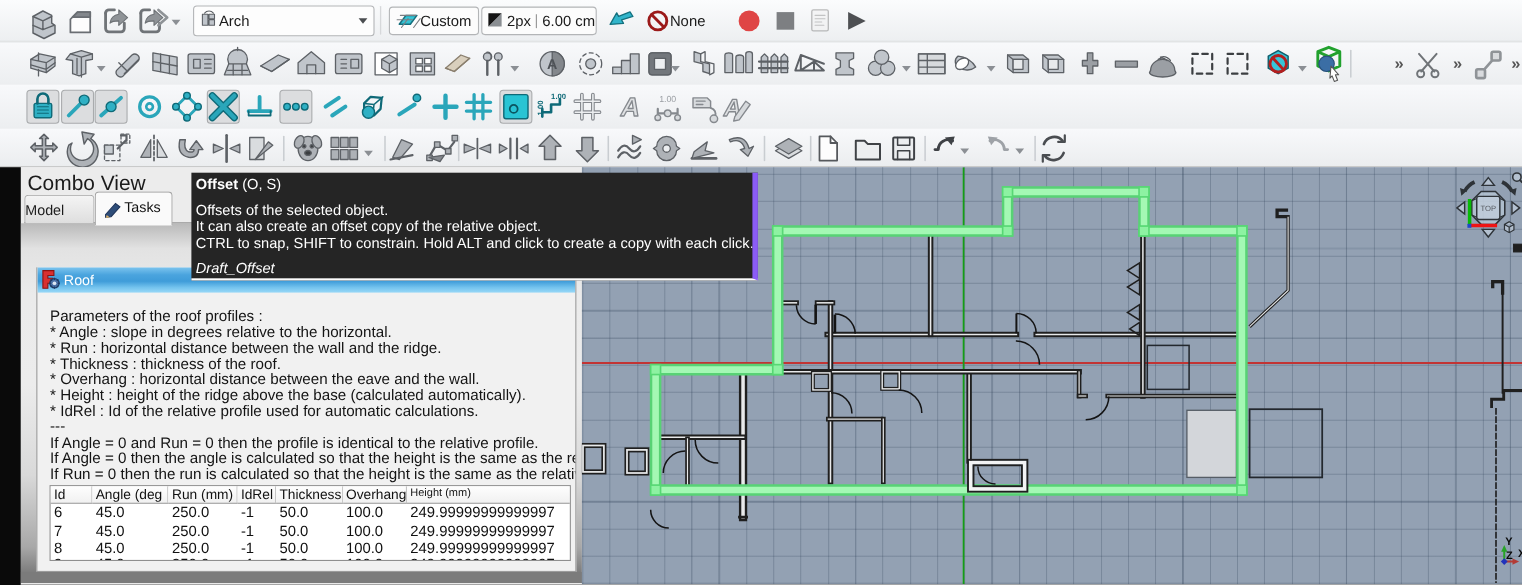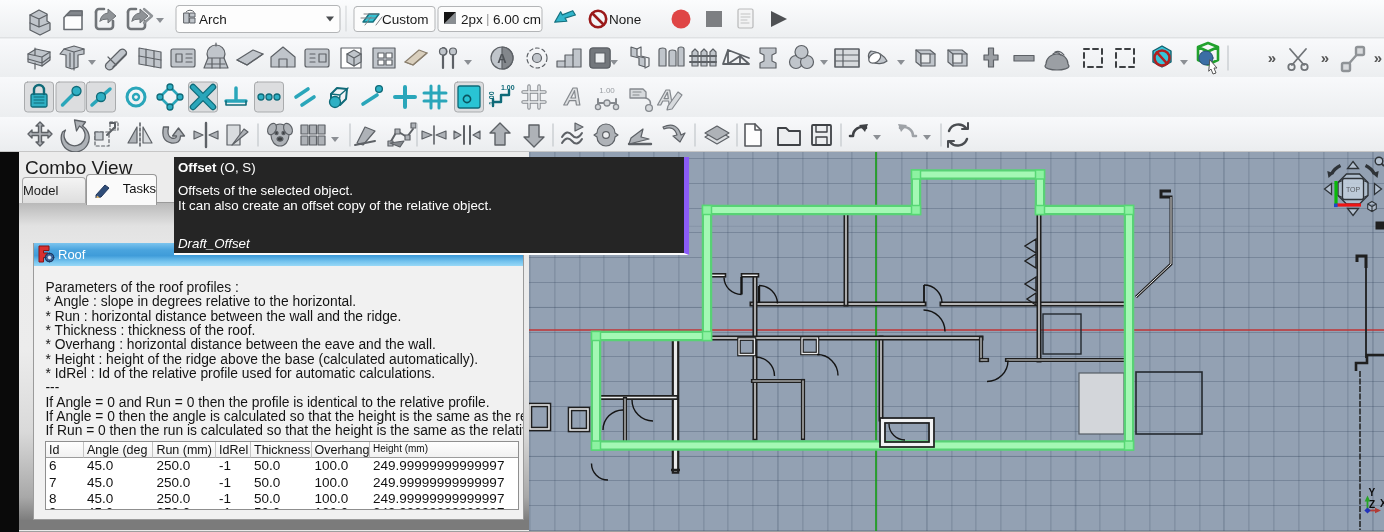--- a/index.html
+++ b/index.html
@@ -432,21 +432,21 @@
           <path d="M968,123 l0,6 l-6,0 M948,147 l0,-6 l6,0" stroke-width="2"></path>
         </g>
       </g>
     </svg>
     <div class="abs" style="left:0;top:152px;width:19px;height:380px;background:#0a0a0a"></div>
     <div class="abs" style="left:19px;top:152px;width:510px;height:380px;background:#ececec"></div>
     <div class="abs" style="left:25px;top:157px;font-size:19px;color:#1b1b1b">Combo View</div>
     <div class="abs" style="left:19px;top:203px;width:510px;height:327px;background:linear-gradient(180deg,#b9b9b9 0%,#e2e2e2 7%,#ebebeb 20%,#ececec 45%,#d9d9d9 70%,#a8a8a8 90%,#7d7d7d 97%,#787878 100%)"></div>
     <div class="abs" style="left:22px;top:202px;width:505px;height:1.2px;background:#9a9a9a"></div>
     <div class="abs" style="left:22px;top:177px;width:64px;height:26px;border:1px solid #a9a9a9;border-bottom:none;border-radius:4px 4px 0 0;background:linear-gradient(#f4f4f4,#dedede);font-size:13px;color:#1b1b1b;text-align:left;line-height:25px">Model</div>
-    <div class="abs" style="left:86px;top:174px;width:71px;height:30.5px;border:1px solid #979797;border-bottom:none;border-radius:4px 4px 0 0;background:#fafafa;font-size:13px;color:#111;text-align:right;line-height:28px;padding-left:16px">Tasks<svg class="abs" style="left:8px;top:7px" width="18" height="16">
+    <div class="abs" style="left:86px;top:174px;width:71px;height:30.5px;border:1px solid #979797;border-bottom:none;border-radius:4px 4px 0 0;background:#fafafa;font-size:13px;color:#111;text-align:center;line-height:28px;padding-left:16px">Tasks<svg class="abs" style="left:8px;top:7px" width="18" height="16">
         <path d="M1,13 L10,3 l4,3 L6,15 l-5,1 z" fill="#2e4d79" stroke="#20355a" stroke-width="1"></path>
         <path d="M2,13.5 l3,2.2 l-4,0.8 z" fill="#d8b06a"></path>
       </svg></div>
     <div class="abs" style="left:33px;top:243px;width:491px;height:277px;background:#f1f1f1;border:1px solid #9b9b9b;border-top:none;overflow:hidden">
       <div class="abs" style="left:0;top:0;width:489px;height:22.5px;background:linear-gradient(180deg,#7cc4ee 0%,#4aa4de 30%,#3f9cd9 55%,#74c3ee 80%,#98d8f7 100%)"></div>
       <svg class="abs" style="left:3px;top:2px" width="18" height="18">
         <path d="M2,1 h10 v4.5 h-5.5 v2.5 h4.5 v4.5 h-4.5 V17 h-4.5 z" fill="#d93030" stroke="#8c1212" stroke-width="1"></path>
         <circle cx="12.5" cy="12.5" r="4.2" fill="#4a6fa5" stroke="#1d3a64" stroke-width="1.2"></circle>
         <circle cx="12.5" cy="12.5" r="1.7" fill="#dce6f2"></circle>
         <path d="M12.5,7.6 v2 M12.5,15.4 v2 M7.6,12.5 h2 M15.4,12.5 h2 M9,9 l1.4,1.4 M16,16 l-1.4,-1.4 M9,16 l1.4,-1.4 M16,9 l-1.4,1.4" stroke="#1d3a64" stroke-width="1"></path>
@@ -615,14 +615,15 @@
         <rect x="1365.3" y="508.3" width="4.4" height="4.4" fill="#2233bb" transform="rotate(45 1367.5 510.5)"></rect>
         <text x="1368.5" y="495.5" font-size="10" font-weight="bold" fill="#0a0a0a">Y</text>
         <text x="1369" y="508" font-size="10" font-weight="bold" fill="#0a0a0a">Z</text>
         <text x="1380" y="506.5" font-size="10" font-weight="bold" fill="#0a0a0a">X</text>
       </g>
     </svg>
     <div class="abs" style="left:174px;top:157px;width:515px;height:97.5px;background:#252525;border-right:5px solid #8b5cf6;border-bottom:2px solid #fcfcfc;color:#fff;font-size:13.3px;white-space:nowrap;overflow:hidden">
       <div class="abs" style="left:4px;top:2.8px"><b>Offset</b> (O, S)</div>
       <div class="abs" style="left:4px;top:26.3px">Offsets of the selected object.</div>
       <div class="abs" style="left:4px;top:40.8px">It can also create an offset copy of the relative object.</div>
+      <div class="abs" style="left:4px;top:56.3px">CTRL to snap, SHIFT to constrain. Hold ALT and click to create a copy with each click.</div>
       <div class="abs" style="left:4px;top:78.8px;font-style:italic">Draft_Offset</div>
     </div>
   </div>
 </body></html>

